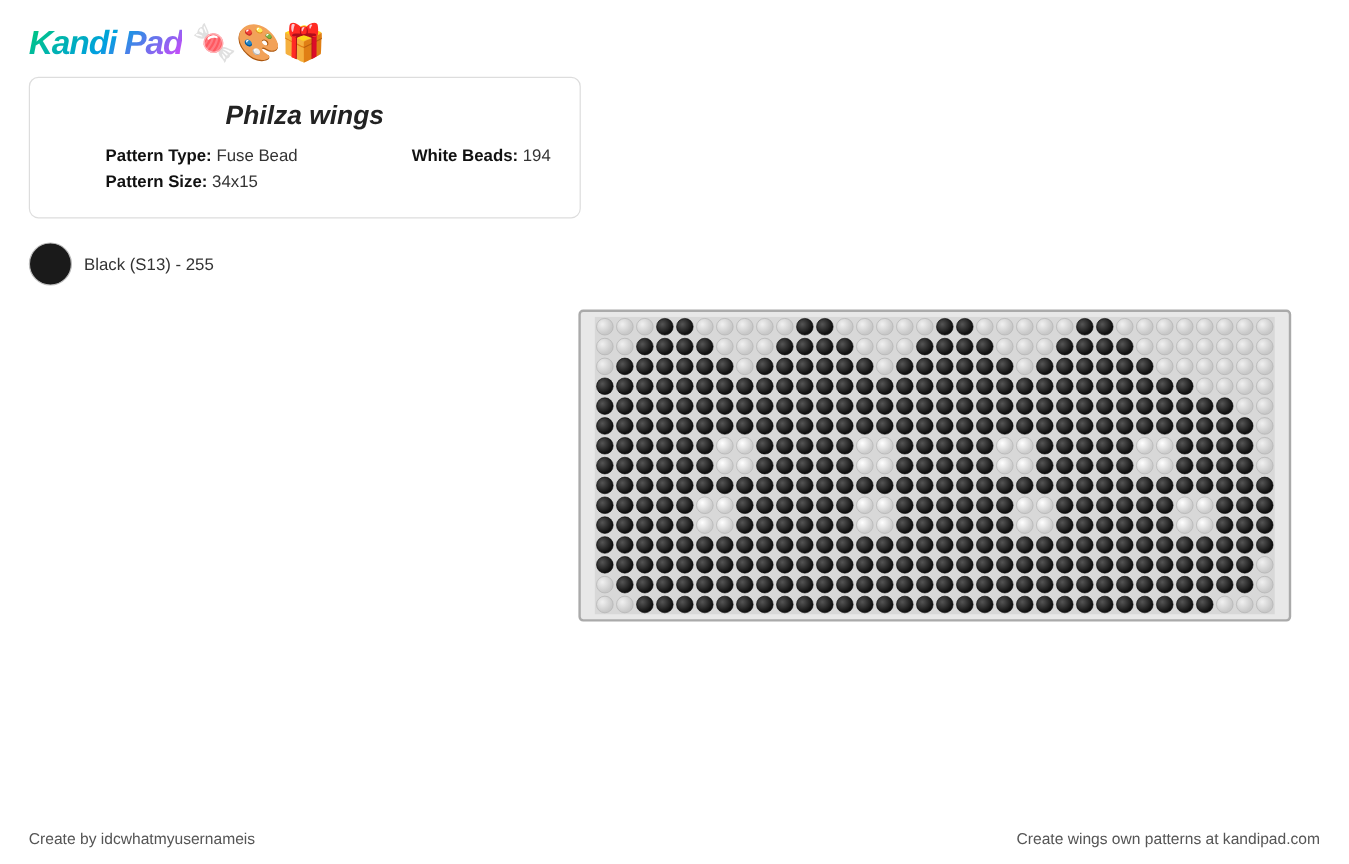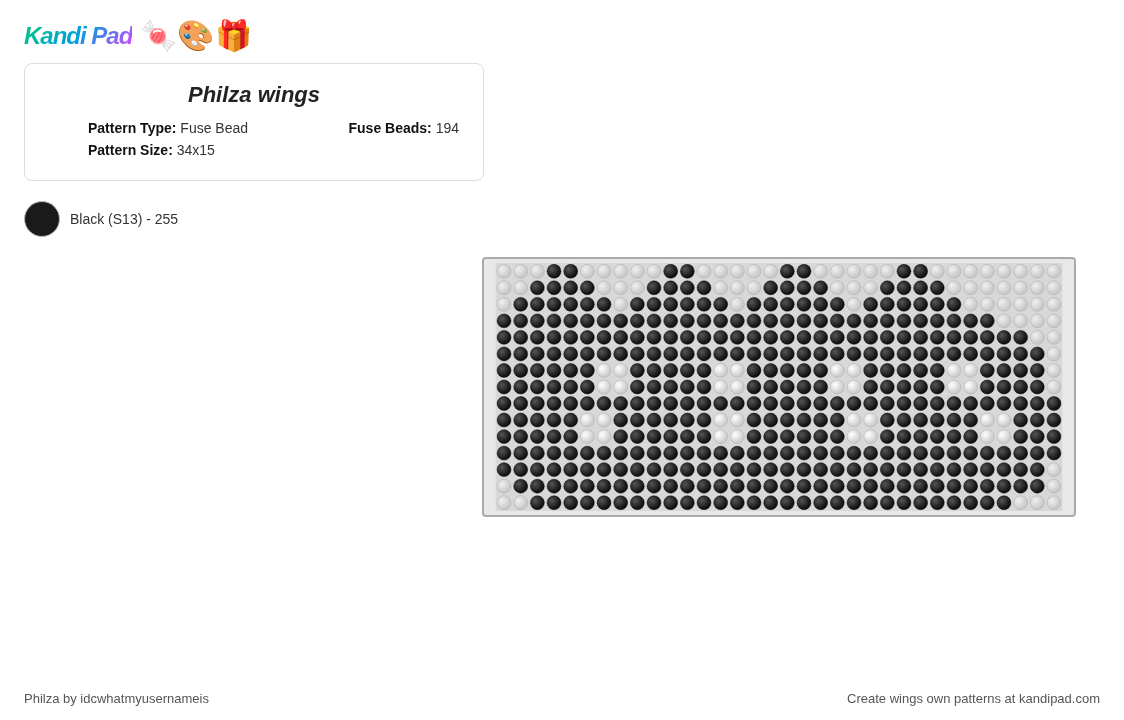--- a/index.html
+++ b/index.html
@@ -11,21 +11,21 @@
       position: relative;
     }
 
     
     .header {
       padding: 18px 24px 10px 24px;
       display: flex;
       align-items: center;
     }
     .logo-text {
-      font-size: 24px;
+      font-size: 28px;
       font-weight: 900;
       font-style: italic;
       background: linear-gradient(135deg, #00c97a, #00a0e0, #e040fb);
       -webkit-background-clip: text;
       -webkit-text-fill-color: transparent;
       background-clip: text;
       letter-spacing: -1px;
       text-decoration: underline;
     }
     .logo-candy {
@@ -130,21 +130,21 @@
 </div>
 
 <div class="info-card">
   <h1>Philza wings</h1>
   <div class="info-row">
     <div class="info-item">
       <span class="label">Pattern Type:</span>
       <span>Fuse Bead</span>
     </div>
     <div class="info-item">
-      <span class="label">Fuse Beads:</span>
+      <span class="label">White Beads:</span>
       <span>194</span>
     </div>
   </div>
   <div class="info-row">
     <div class="info-item">
       <span class="label">Pattern Size:</span>
       <span>34x15</span>
     </div>
   </div>
 </div>
@@ -685,15 +685,15 @@
         <circle cx="515.3823529411765" cy="251.33333333333331" r="7.279999999999999" fill="url(#bead-black)" stroke="#000" stroke-width="0.5"></circle>
         <circle cx="532.8529411764705" cy="251.33333333333331" r="7.279999999999999" fill="url(#bead-black)" stroke="#000" stroke-width="0.5"></circle>
         <circle cx="550.3235294117646" cy="251.33333333333331" r="7.279999999999999" fill="url(#bead-empty)" stroke="#aaa" stroke-width="0.5"></circle>
         <circle cx="567.7941176470588" cy="251.33333333333331" r="7.279999999999999" fill="url(#bead-empty)" stroke="#aaa" stroke-width="0.5"></circle>
         <circle cx="585.2647058823529" cy="251.33333333333331" r="7.279999999999999" fill="url(#bead-empty)" stroke="#aaa" stroke-width="0.5"></circle>
       </svg>
   </div>
 </div>
 
 <div class="footer">
-  <span>Philza by idcwhatmyusernameis</span>
+  <span>Create by idcwhatmyusernameis</span>
   <span>Create wings own patterns at kandipad.com</span>
 </div>
 
 </body></html>

